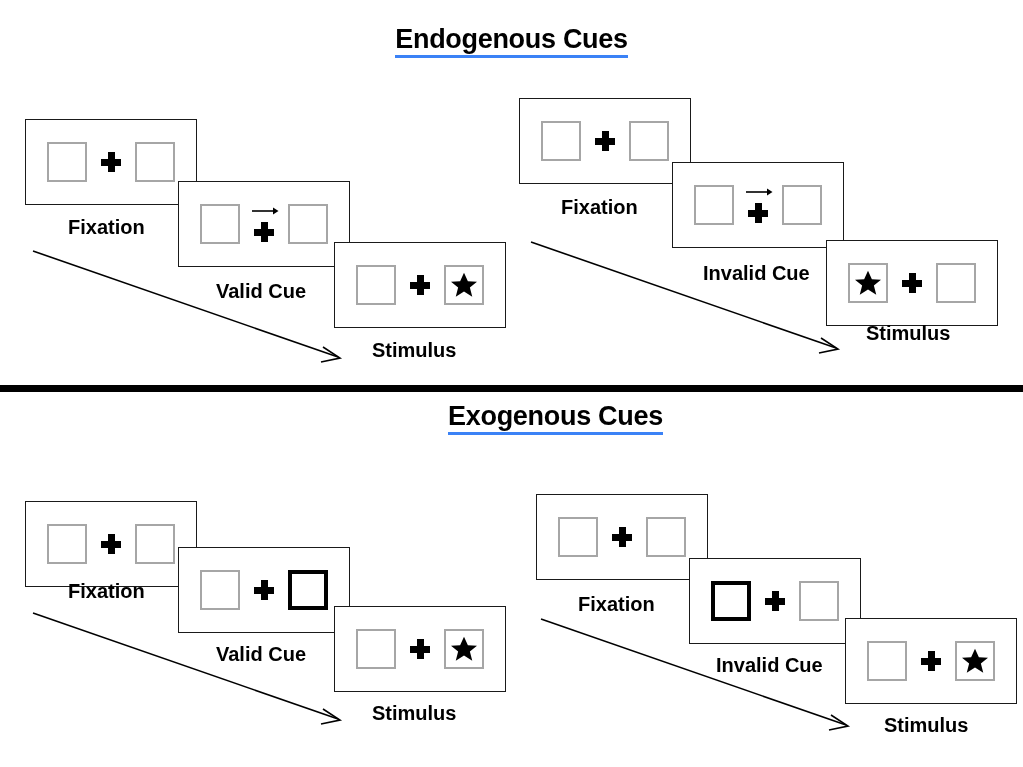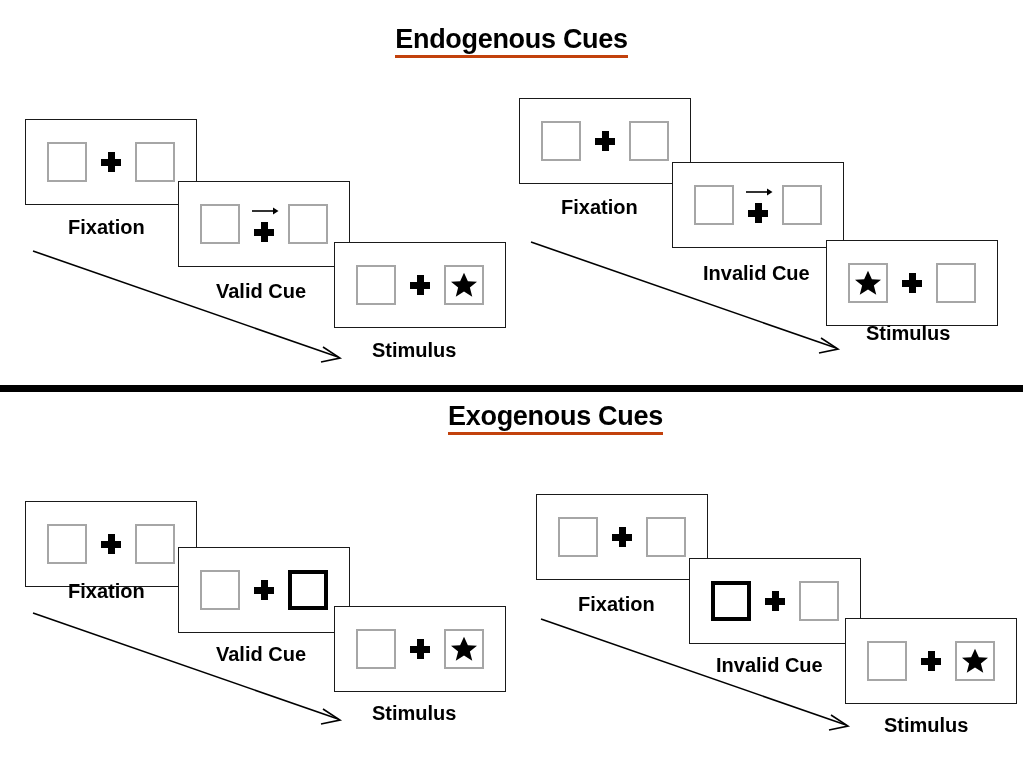--- a/index.html
+++ b/index.html
@@ -19,21 +19,21 @@
   .section-title {
     position: absolute;
     width: 100%;
     text-align: center;
     font-size: 27px;
     font-weight: bold;
     color: #000000;
     letter-spacing: -0.3px;
   }
   .section-title span {
-    border-bottom: 3px solid #c2410c;
+    border-bottom: 3px solid #3b82f6;
     padding-bottom: 1px;
   }
   #title-endogenous { top: 24px; left: 0; }
   #title-exogenous  { top: 401px; left: 0; padding-left: 44px; }
 
   
   .divider {
     position: absolute;
     left: 0;
     top: 385px;

